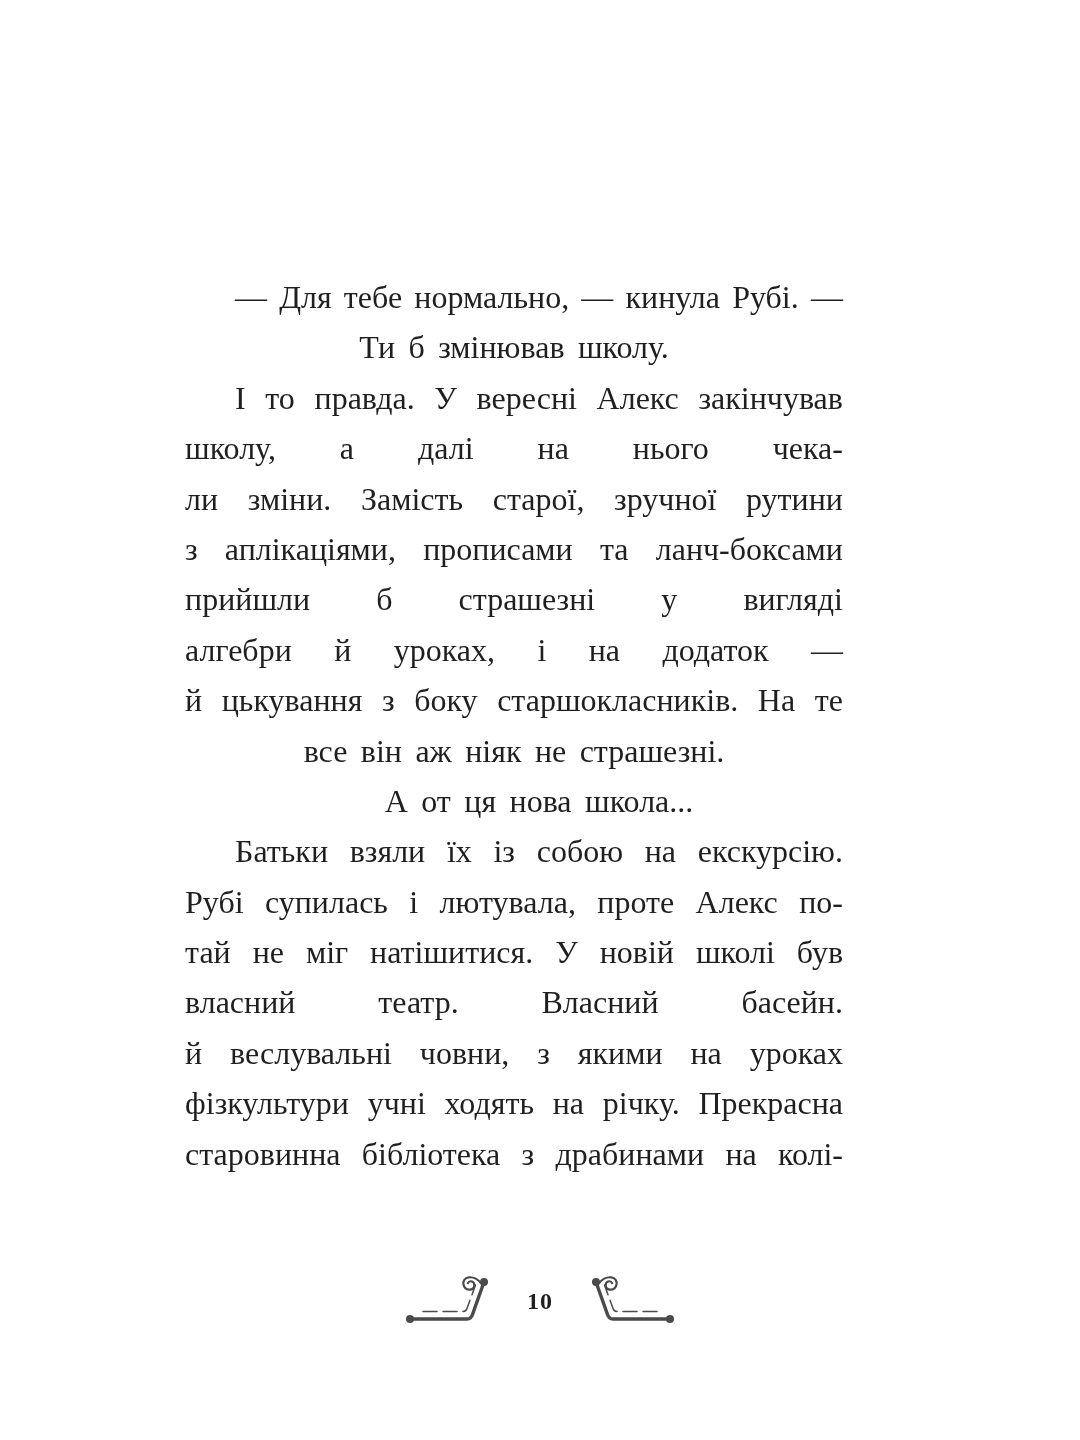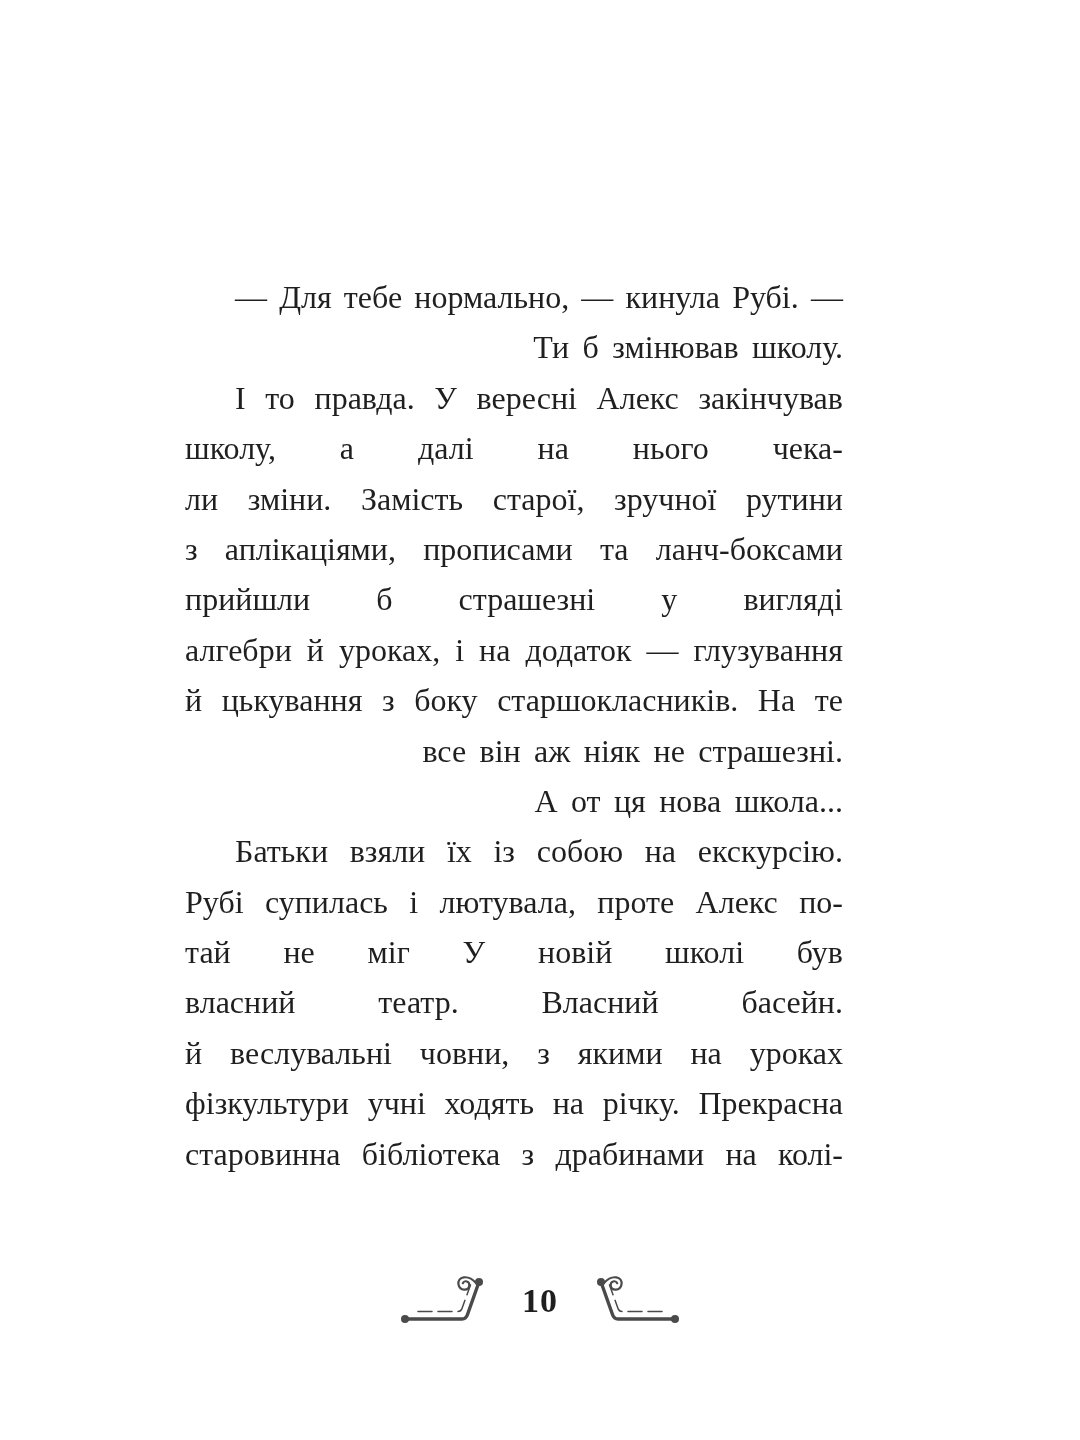--- a/index.html
+++ b/index.html
@@ -19,38 +19,38 @@
   .text-block{
     position:absolute;
     left:185px;top:272px;
     width:658px;
   }
   .line{
     display:flex;
     height:50.4px;
     line-height:50.4px;
     font-size:32px;
-    justify-content:flex-end;
+    justify-content:center;
     gap:0.42em;
     white-space:nowrap;
   }
   .line.justify{justify-content:space-between;gap:0;}
   .line.indent{padding-left:50px;}
   .word{display:inline-block;}
   .footer{
     position:absolute;
     top:1262px;left:0;right:0;
     height:70px;
     display:flex;
     justify-content:center;
     align-items:center;
     gap:24px;
   }
   .page-number{
-    font-size:34px;
+    font-size:24px;
     font-weight:bold;
     letter-spacing:1px;
     transform:translateY(-2px);
     margin-top:12px;
   }
   .orn{display:block;}
   .orn-right{transform:scaleX(-1);}
 </style>
 </head>
 <body>
@@ -112,21 +112,20 @@
       <span class="word">вигляді</span>
     </div>
     <div class="line justify">
       <span class="word">алгебри</span>
       <span class="word">й</span>
       <span class="word">уроках,</span>
       <span class="word">і</span>
       <span class="word">на</span>
       <span class="word">додаток</span>
       <span class="word">—</span>
-      <span class="word">глузування</span>
     </div>
     <div class="line justify">
       <span class="word">й</span>
       <span class="word">цькування</span>
       <span class="word">з</span>
       <span class="word">боку</span>
       <span class="word">старшокласників.</span>
       <span class="word">На</span>
       <span class="word">те</span>
     </div>
@@ -160,20 +159,21 @@
       <span class="word">і</span>
       <span class="word">лютувала,</span>
       <span class="word">проте</span>
       <span class="word">Алекс</span>
       <span class="word">по-</span>
     </div>
     <div class="line justify">
       <span class="word">тай</span>
       <span class="word">не</span>
       <span class="word">міг</span>
+      <span class="word">натішитися.</span>
       <span class="word">У</span>
       <span class="word">новій</span>
       <span class="word">школі</span>
       <span class="word">був</span>
     </div>
     <div class="line justify">
       <span class="word">власний</span>
       <span class="word">театр.</span>
       <span class="word">Власний</span>
       <span class="word">басейн.</span>

